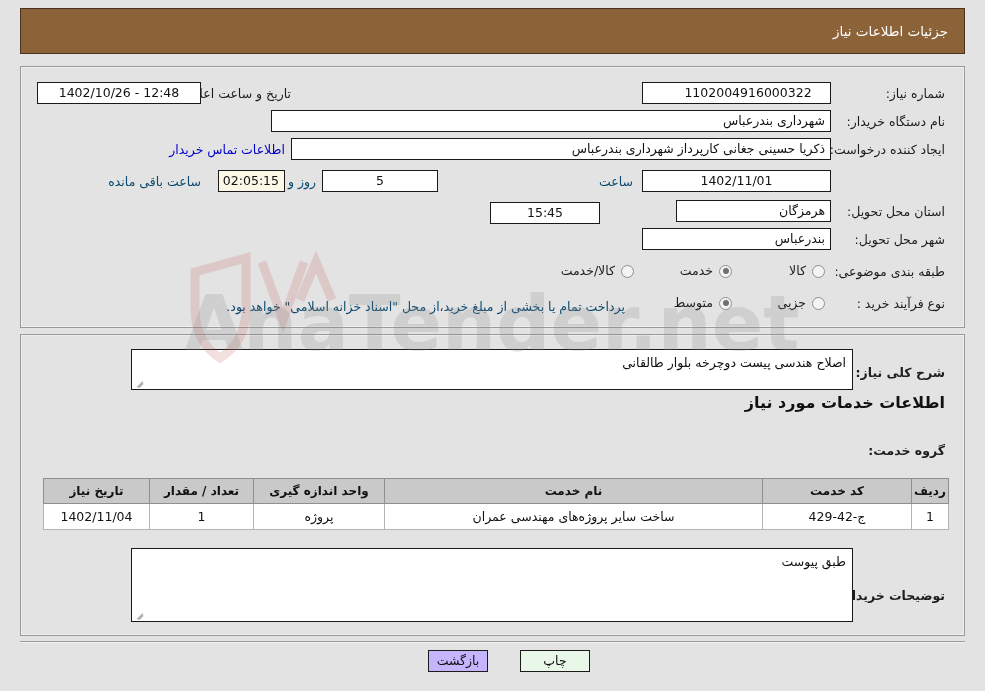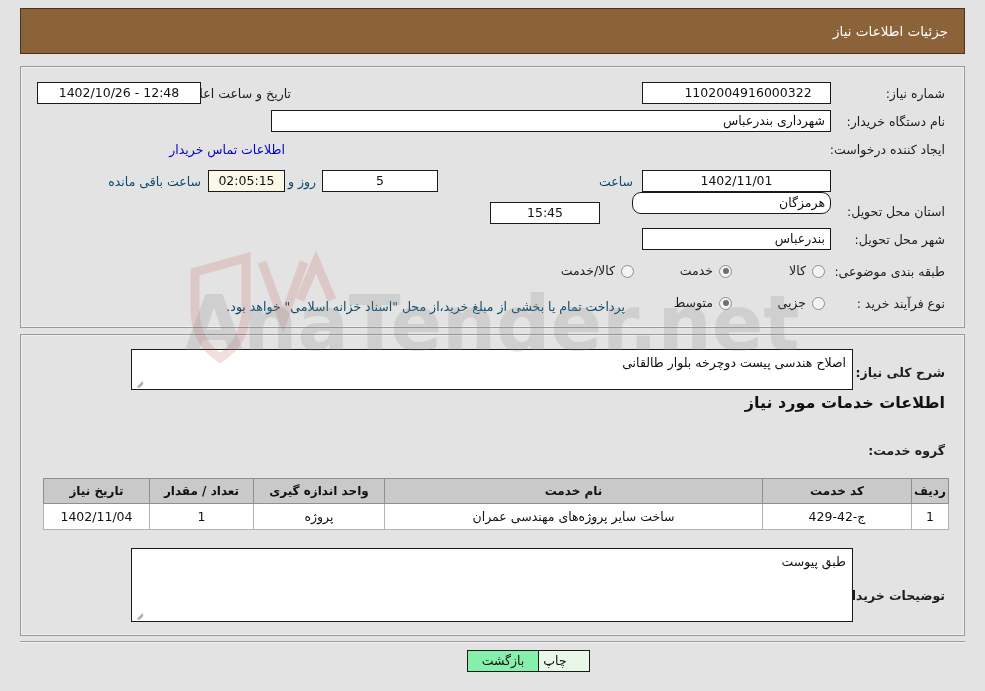--- a/index.html
+++ b/index.html
@@ -226,21 +226,21 @@
     font-size: 12.5px;
     color: #111;
     height: 22px;
     line-height: 20px;
     text-align: center;
     cursor: pointer;
     font-family: "DejaVu Sans", "Liberation Sans", sans-serif;
     padding: 0;
   }
   #btn-print  { left: 520px; top: 650px; width: 70px; background: #e9f7e9; }
-  #btn-back   { left: 428px; top: 650px; width: 72px; background: #86efac; margin-left: 39px; }
+  #btn-back   { left: 428px; top: 650px; width: 60px; background: #c4b5fd; }
 </style>
 </head>
 <body>
 
 <div id="page">
 
   <div class="page-header">
     <span class="title">جزئیات اطلاعات نیاز</span>
   </div>
 
@@ -249,32 +249,33 @@
   <div class="lbl" style="right:40px; top:86px;">شماره نیاز:</div>
   <div class="fld center" style="right:154px; top:82px; width:189px;padding-left:28px;">1102004916000322</div>
 
   <div class="lbl" style="right:694px; top:86px;">تاریخ و ساعت اعلان عمومی:</div>
   <div class="fld center" style="right:784px; top:82px; width:164px;">12:48 - 1402/10/26</div>
 
   <div class="lbl" style="right:40px; top:114px;">نام دستگاه خریدار:</div>
   <div class="fld right" style="right:154px; top:110px; width:560px;">شهرداری بندرعباس</div>
 
   <div class="lbl" style="right:40px; top:142px;">ایجاد کننده درخواست:</div>
+  <div class="fld right" style="right:154px; top:138px; width:540px;">ذکریا حسینی جغانی کارپرداز شهرداری بندرعباس</div>
   <div class="link" style="right:700px; top:142px;">اطلاعات تماس خریدار</div>
 
   <div class="fld center" style="right:154px; top:170px; width:189px;">1402/11/01</div>
   <div class="plain" style="right:352px; top:174px;">ساعت</div>
   <div class="fld center" style="right:385px; top:170px; width:110px;margin-top:32px;">15:45</div>
   <div class="fld center" style="right:547px; top:170px; width:116px;">5</div>
   <div class="plain" style="right:669px; top:174px;">روز و</div>
-  <div class="fld center cream" style="right:700px; top:170px; width:77px;">02:05:15</div>
+  <div class="fld center cream" style="right:700px; top:170px; width:67px;">02:05:15</div>
   <div class="plain" style="right:784px; top:174px;">ساعت باقی مانده</div>
 
   <div class="lbl" style="right:40px; top:204px;">استان محل تحویل:</div>
-  <div class="fld right" style="right:154px; top:192px; width:199px;border-radius:9px;">هرمزگان</div>
+  <div class="fld right" style="right:154px; top:200px; width:155px;">هرمزگان</div>
 
   <div class="lbl" style="right:40px; top:232px;">شهر محل تحویل:</div>
   <div class="fld right" style="right:154px; top:228px; width:189px;">بندرعباس</div>
 
   <div class="lbl" style="right:40px; top:264px;">طبقه بندی موضوعی:</div>
   <div class="radio-item" style="right:160px; top:263px;">
     <span class="radio-dot"></span>
     <span>کالا</span>
   </div>
   <div class="radio-item" style="right:253px; top:263px;">

